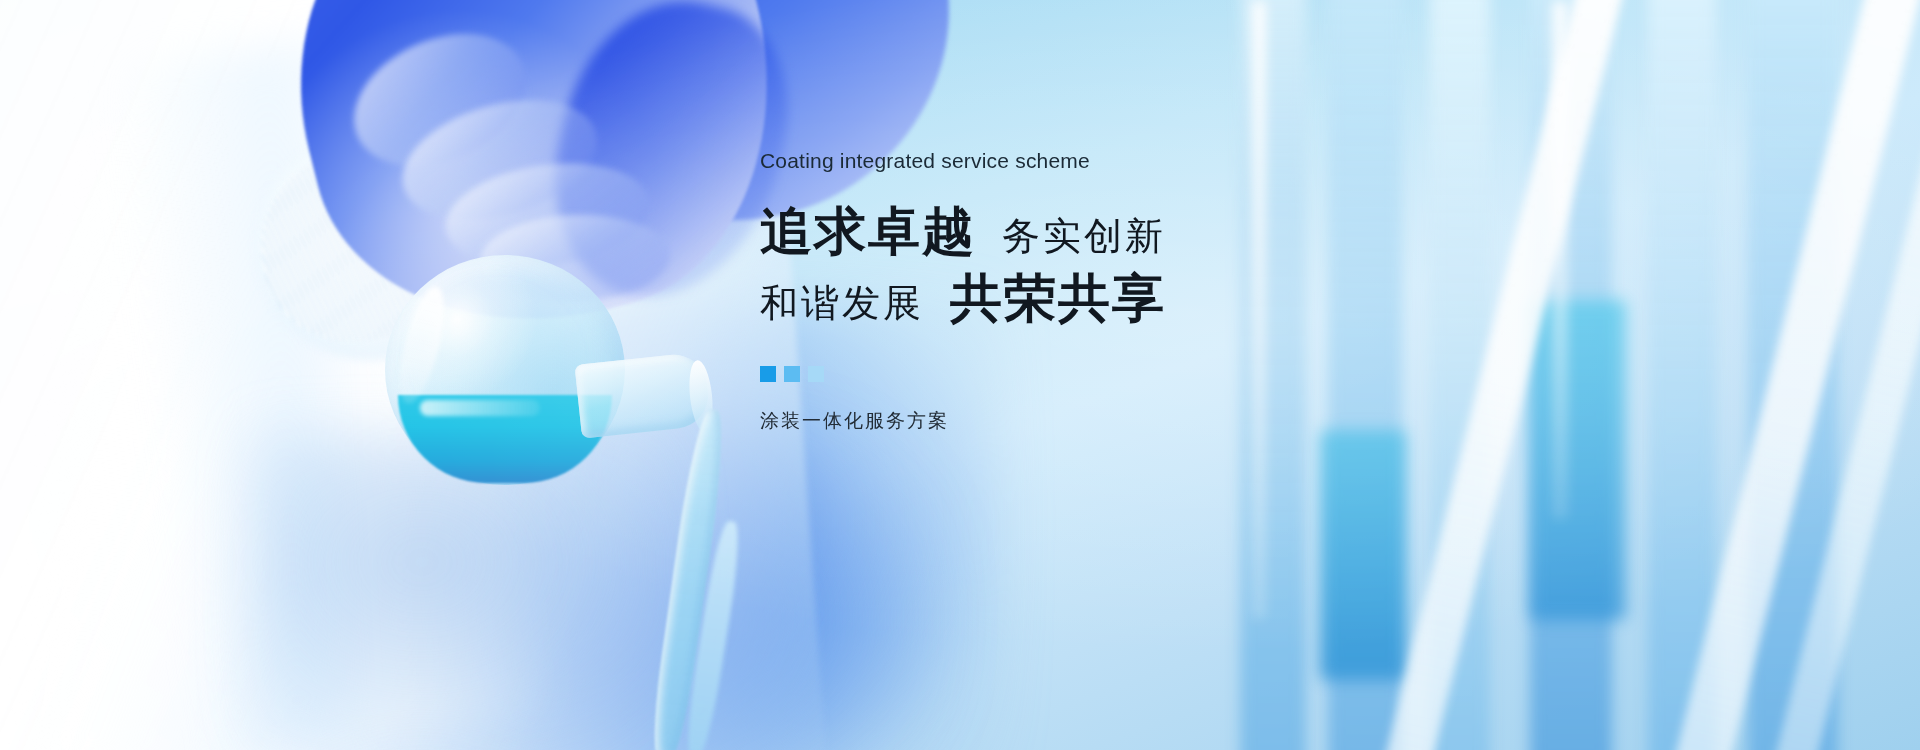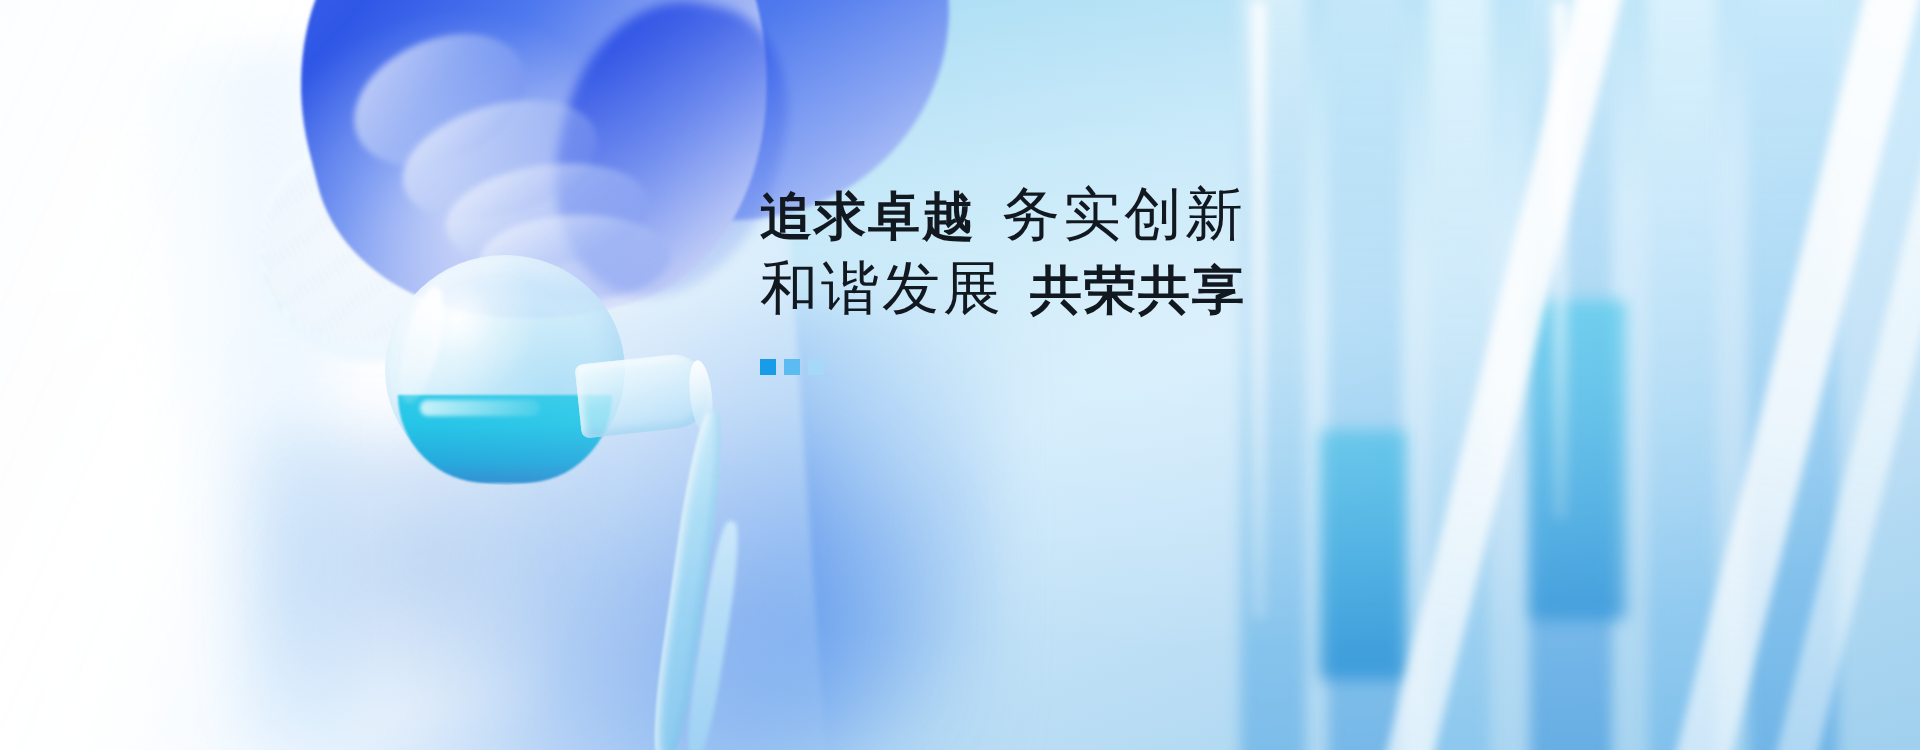--- a/index.html
+++ b/index.html
@@ -187,21 +187,21 @@
     font-family:"Liberation Sans","DejaVu Sans",sans-serif;
     white-space:nowrap;
   }
   .headline{margin-top:30px;}
   .hl-line{
     white-space:nowrap;color:#111820;line-height:1.18;
     font-family:"DejaVu Sans","Liberation Sans",sans-serif;
   }
   .hl-line + .hl-line{margin-top:6px;}
   .hl-bold{font-size:52px;font-weight:700;letter-spacing:2px;}
-  .hl-light{font-size:58px;font-weight:400;letter-spacing:3px;}
+  .hl-light{font-size:38px;font-weight:400;letter-spacing:3px;}
   .gap{display:inline-block;width:26px;}
 
   .dots{margin-top:36px;display:flex;gap:8px;align-items:center;}
   .dot{width:16px;height:16px;display:block;}
 
   .caption{
     margin-top:26px;font-size:19px;color:#222c36;letter-spacing:2px;
     font-family:"DejaVu Sans","Liberation Sans",sans-serif;white-space:nowrap;
   }
 </style>
@@ -258,28 +258,30 @@
     <div class="flask-rim"></div>
     <div class="stream"></div>
     <div class="stream2"></div>
 
     <div class="haze"></div>
   </div>
 
   <div class="content">
     <div class="text-wrap">
 
+      <div class="eyebrow">Coating integrated service scheme</div>
 
       <div class="headline">
         <div class="hl-line"><span class="hl-bold">追求卓越</span><span class="gap"></span><span class="hl-light">务实创新</span></div>
 
         <div class="hl-line"><span class="hl-light">和谐发展</span><span class="gap"></span><span class="hl-bold">共荣共享</span></div>
       </div>
 
       <div class="dots">
         <span class="dot" style="background: rgb(24, 156, 232);"></span>
         <span class="dot" style="background: rgb(92, 188, 242);"></span>
         <span class="dot" style="background: rgb(166, 217, 247);"></span>
       </div>
 
+      <div class="caption">涂装一体化服务方案</div>
     </div>
   </div>
 </div>
 
 </body></html>

